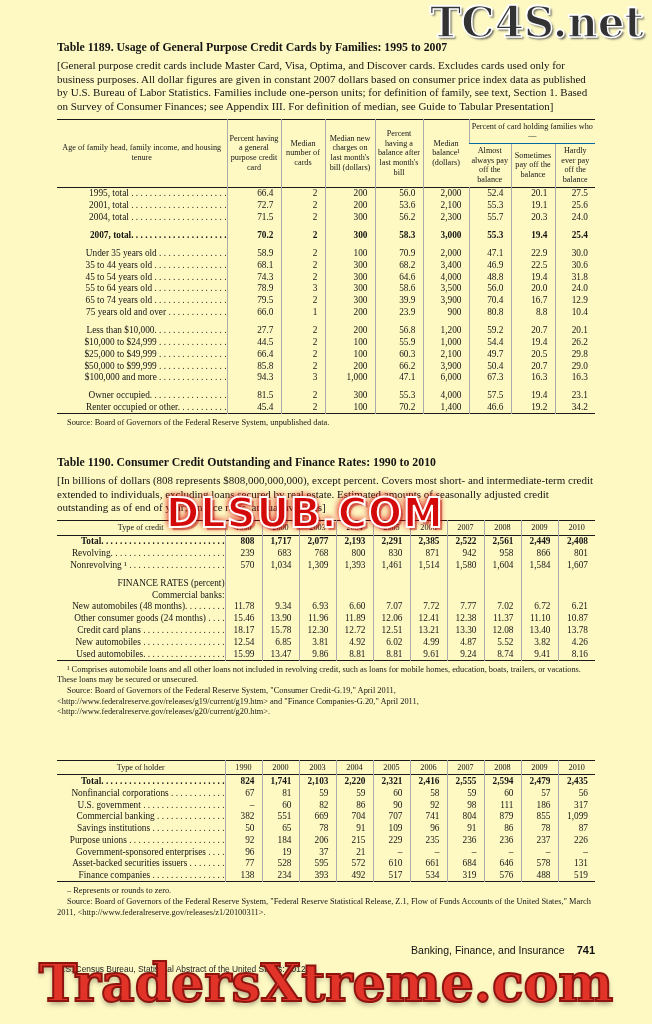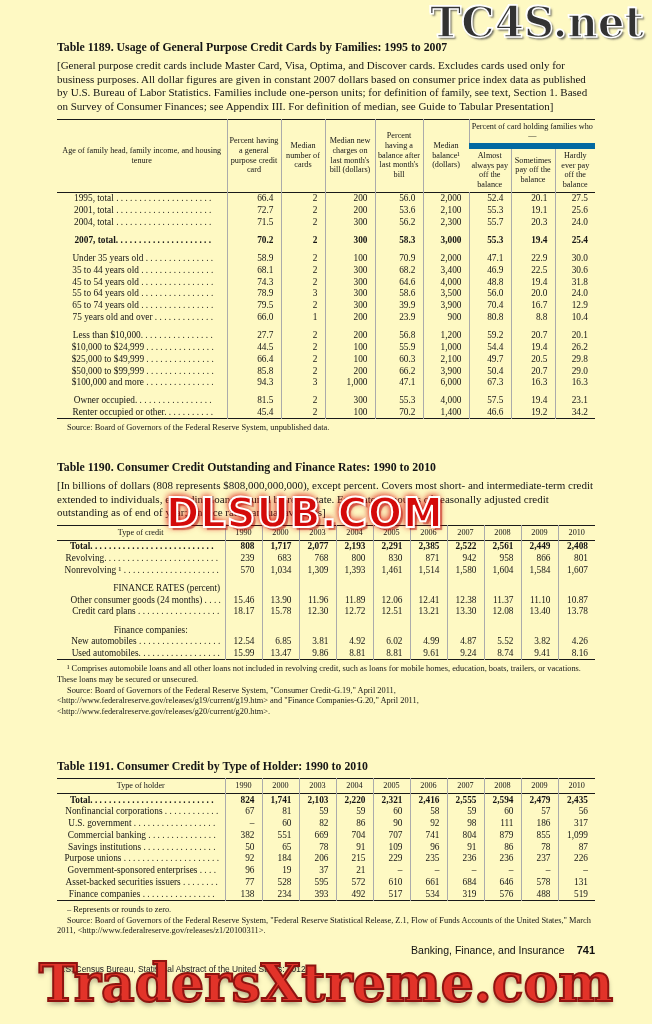--- a/index.html
+++ b/index.html
@@ -12,28 +12,28 @@
   h2.tbltitle{font-size:11.8px;font-weight:bold;margin:0 0 4px 0;}
   p.headnote{font-size:11px;line-height:1.24;margin:0 0 5px 0;}
   table.dt{border-collapse:collapse;table-layout:fixed;width:538px;
            border-top:1.4px solid #1a1a1a;border-bottom:1.4px solid #1a1a1a;}
   .dt thead{border-bottom:1.2px solid #1a1a1a;}
   .dt th{font-weight:normal;font-size:8.2px;line-height:1.18;text-align:center;
          vertical-align:middle;padding:2px 2px;}
   .dt th,.dt td{border-left:1px solid #ababab;}
   .dt th:first-child,.dt td:first-child{border-left:none;}
   .dt td{font-size:9.3px;line-height:1.14;padding:0.6px 0;vertical-align:bottom;}
-  .dt td.stub{text-align:center;white-space:nowrap;overflow:hidden;padding-left:2px;}
+  .dt td.stub{text-align:right;white-space:nowrap;overflow:hidden;padding-left:2px;}
   .dt td.num{text-align:right;padding-right:7px;white-space:nowrap;}
   .dt tr.bold td{font-weight:bold;}
   .dt tr.gap td{padding-top:7px;}
   .dt td.i1{padding-left:10px;}
   .dt td.i2{padding-left:20px;}
   .dt td.i3{padding-left:52px;}
-  .grp{border-bottom:6px solid #0369a1;}
+  .grp{border-bottom:1px solid #0369a1;}
   .stubhead{font-size:8.6px;}
   .fnblock{margin-top:4px;}
   p.fn{font-size:8.4px;line-height:1.26;margin:0;text-indent:10px;}
   
   .pagefoot-right{position:absolute;right:57px;top:944px;font-family:"Liberation Sans",sans-serif;
                   font-size:10.5px;color:#111;}
   .pagefoot-right .pagenum{font-weight:bold;margin-left:12px;font-size:11px;}
   .pagefoot-left{position:absolute;left:57px;top:964px;font-family:"Liberation Sans",sans-serif;
                  font-size:8.4px;color:#222;}
   
@@ -360,20 +360,46 @@
               <td class="num"></td>
               <td class="num"></td>
               <td class="num"></td>
               <td class="num"></td>
               <td class="num"></td>
               <td class="num"></td>
               <td class="num"></td>
               <td class="num"></td>
             </tr>
             <tr>
+              <td class="stub i2">Commercial banks:</td>
+              <td class="num"></td>
+              <td class="num"></td>
+              <td class="num"></td>
+              <td class="num"></td>
+              <td class="num"></td>
+              <td class="num"></td>
+              <td class="num"></td>
+              <td class="num"></td>
+              <td class="num"></td>
+              <td class="num"></td>
+            </tr>
+            <tr>
+              <td class="stub i1">New automobiles (48 months). . . . . . . . .</td>
+              <td class="num">11.78</td>
+              <td class="num">9.34</td>
+              <td class="num">6.93</td>
+              <td class="num">6.60</td>
+              <td class="num">7.07</td>
+              <td class="num">7.72</td>
+              <td class="num">7.77</td>
+              <td class="num">7.02</td>
+              <td class="num">6.72</td>
+              <td class="num">6.21</td>
+            </tr>
+            <tr>
               <td class="stub i1">Other consumer goods (24 months) . . . .</td>
               <td class="num">15.46</td>
               <td class="num">13.90</td>
               <td class="num">11.96</td>
               <td class="num">11.89</td>
               <td class="num">12.06</td>
               <td class="num">12.41</td>
               <td class="num">12.38</td>
               <td class="num">11.37</td>
               <td class="num">11.10</td>
@@ -385,33 +411,20 @@
               <td class="num">15.78</td>
               <td class="num">12.30</td>
               <td class="num">12.72</td>
               <td class="num">12.51</td>
               <td class="num">13.21</td>
               <td class="num">13.30</td>
               <td class="num">12.08</td>
               <td class="num">13.40</td>
               <td class="num">13.78</td>
             </tr>
-            <tr class="gap">
-              <td class="stub i2">Finance companies:</td>
-              <td class="num"></td>
-              <td class="num"></td>
-              <td class="num"></td>
-              <td class="num"></td>
-              <td class="num"></td>
-              <td class="num"></td>
-              <td class="num"></td>
-              <td class="num"></td>
-              <td class="num"></td>
-              <td class="num"></td>
-            </tr>
             <tr>
               <td class="stub i1">New automobiles . . . . . . . . . . . . . . . . . .</td>
               <td class="num">12.54</td>
               <td class="num">6.85</td>
               <td class="num">3.81</td>
               <td class="num">4.92</td>
               <td class="num">6.02</td>
               <td class="num">4.99</td>
               <td class="num">4.87</td>
               <td class="num">5.52</td>
@@ -433,21 +446,20 @@
             </tr>
           </tbody>
       </table>
       <div class="fnblock">
         <p class="fn">¹ Comprises automobile loans and all other loans not included in revolving credit, such as loans for mobile homes, education, boats, trailers, or vacations. These loans may be secured or unsecured.</p>
         <p class="fn">Source: Board of Governors of the Federal Reserve System, "Consumer Credit-G.19," April 2011, &lt;http://www.federalreserve.gov/releases/g19/current/g19.htm&gt; and "Finance Companies-G.20," April 2011, &lt;http://www.federalreserve.gov/releases/g20/current/g20.htm&gt;.</p>
       </div>
     </section>
 
     <section>
-      <h2 class="tbltitle">Table 1191. Consumer Credit by Type of Holder: 1990 to 2010</h2>
       <table class="dt">
         <colgroup>
           <col style="width:168px">
           <col style="width:37px">
             <col style="width:37px">
             <col style="width:37px">
             <col style="width:37px">
           <col style="width:37px">
             <col style="width:37px">
             <col style="width:37px">

